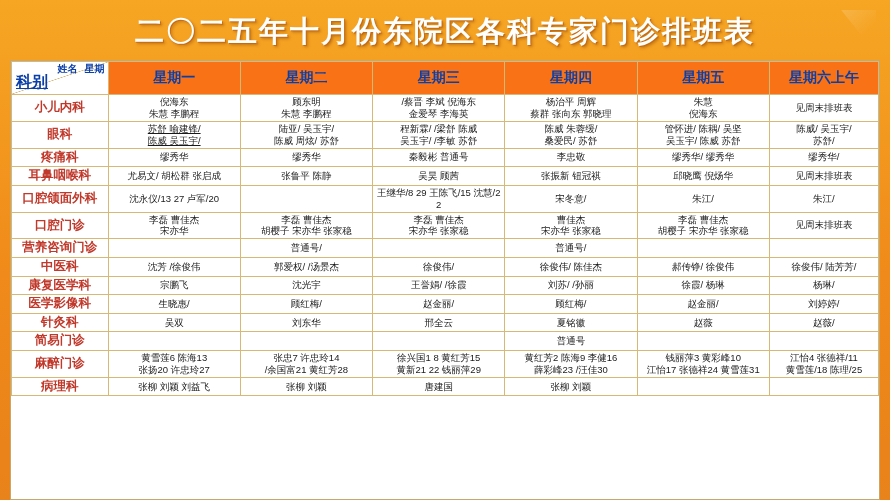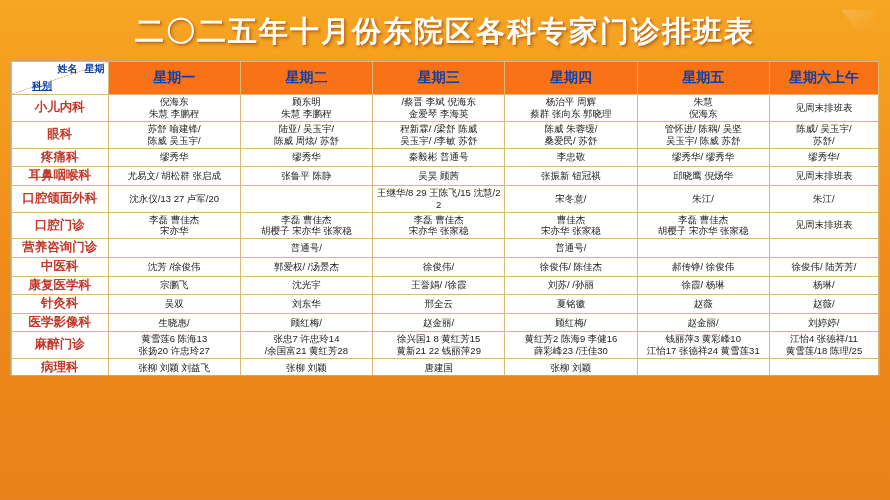--- a/index.html
+++ b/index.html
@@ -23,21 +23,21 @@
     white-space:nowrap;
   }
   .corner{
     position:absolute;top:0;right:0;width:58px;height:44px;
     background:linear-gradient(135deg,rgba(255,255,255,.45),rgba(255,255,255,0) 70%);
     clip-path:polygon(40% 0,100% 0,100% 100%);
     opacity:.55;
   }
   .grid-wrap{
     background:#ffffff;border:1px solid #c9a76a;
-    height:316px;box-sizing:border-box;overflow:hidden;
+    height:440px;box-sizing:border-box;overflow:hidden;
   }
   table{
     border-collapse:collapse;width:100%;table-layout:fixed;
   }
   td,th{
     border:1px solid #d9b877;
     font-size:9.5px;line-height:1.25;
     color:#1a1a1a;text-align:center;vertical-align:middle;
     padding:1px 2px;word-break:break-all;
   }
@@ -50,21 +50,21 @@
     overflow:hidden;
   }
   .corner-cell .diag{
     position:absolute;left:0;top:0;width:100%;height:100%;
   }
   .corner-cell .diag:after{
     content:"";position:absolute;left:0;top:0;width:100%;height:100%;
     background:linear-gradient(to bottom right,rgba(0,0,0,0) calc(50% - .6px),#d9b877 50%,rgba(0,0,0,0) calc(50% + .6px));
   }
   .corner-cell .ke{
-    position:absolute;left:20px;bottom:2px;font-size:10px;color:#0b3fa8;font-weight:bold;text-decoration:underline;
+    position:absolute;left:4px;bottom:2px;font-size:16px;color:#0b3fa8;font-weight:bold;text-decoration:underline;
   }
   .corner-cell .xm{
     position:absolute;right:30px;top:1px;font-size:10px;color:#0b3fa8;font-weight:bold;
   }
   .corner-cell .xq{
     position:absolute;right:3px;top:1px;font-size:10px;color:#0b3fa8;font-weight:bold;
   }
   .dept{
     color:#c0392b;font-weight:bold;font-size:12.5px;white-space:nowrap;
     background:#ffffff;
@@ -121,21 +121,21 @@
             <td class="cell" style="white-space: pre-line;">/蔡晋  李斌  倪海东
 金爱琴  李海英</td>
             <td class="cell" style="white-space: pre-line;">杨治平  周辉
 蔡群  张向东  郭晓理</td>
             <td class="cell" style="white-space: pre-line;">朱慧
 倪海东</td>
             <td class="cell" style="white-space: pre-line;">见周末排班表</td>
           </tr>
           <tr>
             <td class="dept">眼科</td>
-            <td class="cell" style="white-space: pre-line;">苏舒  喻建锋/
+            <td class="cell" style="white-space: pre-line; text-decoration: underline;">苏舒  喻建锋/
 陈威  吴玉宇/</td>
             <td class="cell" style="white-space: pre-line;">陆亚/  吴玉宇/
 陈威  周炫/  苏舒</td>
             <td class="cell" style="white-space: pre-line;">程新霖/  /梁舒  陈威
 吴玉宇/  /李敏  苏舒</td>
             <td class="cell" style="white-space: pre-line;">陈威  朱蓉缓/
 桑爱民/  苏舒</td>
             <td class="cell" style="white-space: pre-line;">管怀进/  陈耦/  吴坚
 吴玉宇/  陈威  苏舒</td>
             <td class="cell" style="white-space: pre-line;">陈威/  吴玉宇/
@@ -203,36 +203,45 @@
           <tr>
             <td class="dept">康复医学科</td>
             <td class="cell" style="white-space: pre-line;">宗鹏飞</td>
             <td class="cell" style="white-space: pre-line;">沈光宇</td>
             <td class="cell" style="white-space: pre-line;">王誉娟/  /徐霞</td>
             <td class="cell" style="white-space: pre-line;">刘苏/  /孙丽</td>
             <td class="cell" style="white-space: pre-line;">徐霞/  杨琳</td>
             <td class="cell" style="white-space: pre-line;">杨琳/</td>
           </tr>
           <tr>
+            <td class="dept">医学影像科</td>
+            <td class="cell" style="white-space: pre-line;">生晓惠/</td>
+            <td class="cell" style="white-space: pre-line;">顾红梅/</td>
+            <td class="cell" style="white-space: pre-line;">赵金丽/</td>
+            <td class="cell" style="white-space: pre-line;">顾红梅/</td>
+            <td class="cell" style="white-space: pre-line;">赵金丽/</td>
+            <td class="cell" style="white-space: pre-line;">刘婷婷/</td>
+          </tr>
+          <tr>
             <td class="dept">针灸科</td>
             <td class="cell" style="white-space: pre-line;">吴双</td>
             <td class="cell" style="white-space: pre-line;">刘东华</td>
             <td class="cell" style="white-space: pre-line;">邢全云</td>
             <td class="cell" style="white-space: pre-line;">夏铭徽</td>
             <td class="cell" style="white-space: pre-line;">赵薇</td>
             <td class="cell" style="white-space: pre-line;">赵薇/</td>
           </tr>
           <tr>
-            <td class="dept">医学影像科</td>
-            <td class="cell" style="white-space: pre-line;">生晓惠/</td>
-            <td class="cell" style="white-space: pre-line;">顾红梅/</td>
-            <td class="cell" style="white-space: pre-line;">赵金丽/</td>
-            <td class="cell" style="white-space: pre-line;">顾红梅/</td>
-            <td class="cell" style="white-space: pre-line;">赵金丽/</td>
-            <td class="cell" style="white-space: pre-line;">刘婷婷/</td>
+            <td class="dept">简易门诊</td>
+            <td class="cell" style="white-space: pre-line;"></td>
+            <td class="cell" style="white-space: pre-line;"></td>
+            <td class="cell" style="white-space: pre-line;"></td>
+            <td class="cell" style="white-space: pre-line;">普通号</td>
+            <td class="cell" style="white-space: pre-line;"></td>
+            <td class="cell" style="white-space: pre-line;"></td>
           </tr>
           <tr>
             <td class="dept">麻醉门诊</td>
             <td class="cell" style="white-space: pre-line;">黄雪莲6  陈海13
 张扬20  许忠玲27</td>
             <td class="cell" style="white-space: pre-line;">张忠7  许忠玲14
 /余国富21  黄红芳28</td>
             <td class="cell" style="white-space: pre-line;">徐兴国1 8  黄红芳15
 黄新21 22  钱丽萍29</td>
             <td class="cell" style="white-space: pre-line;">黄红芳2  陈海9  李健16

